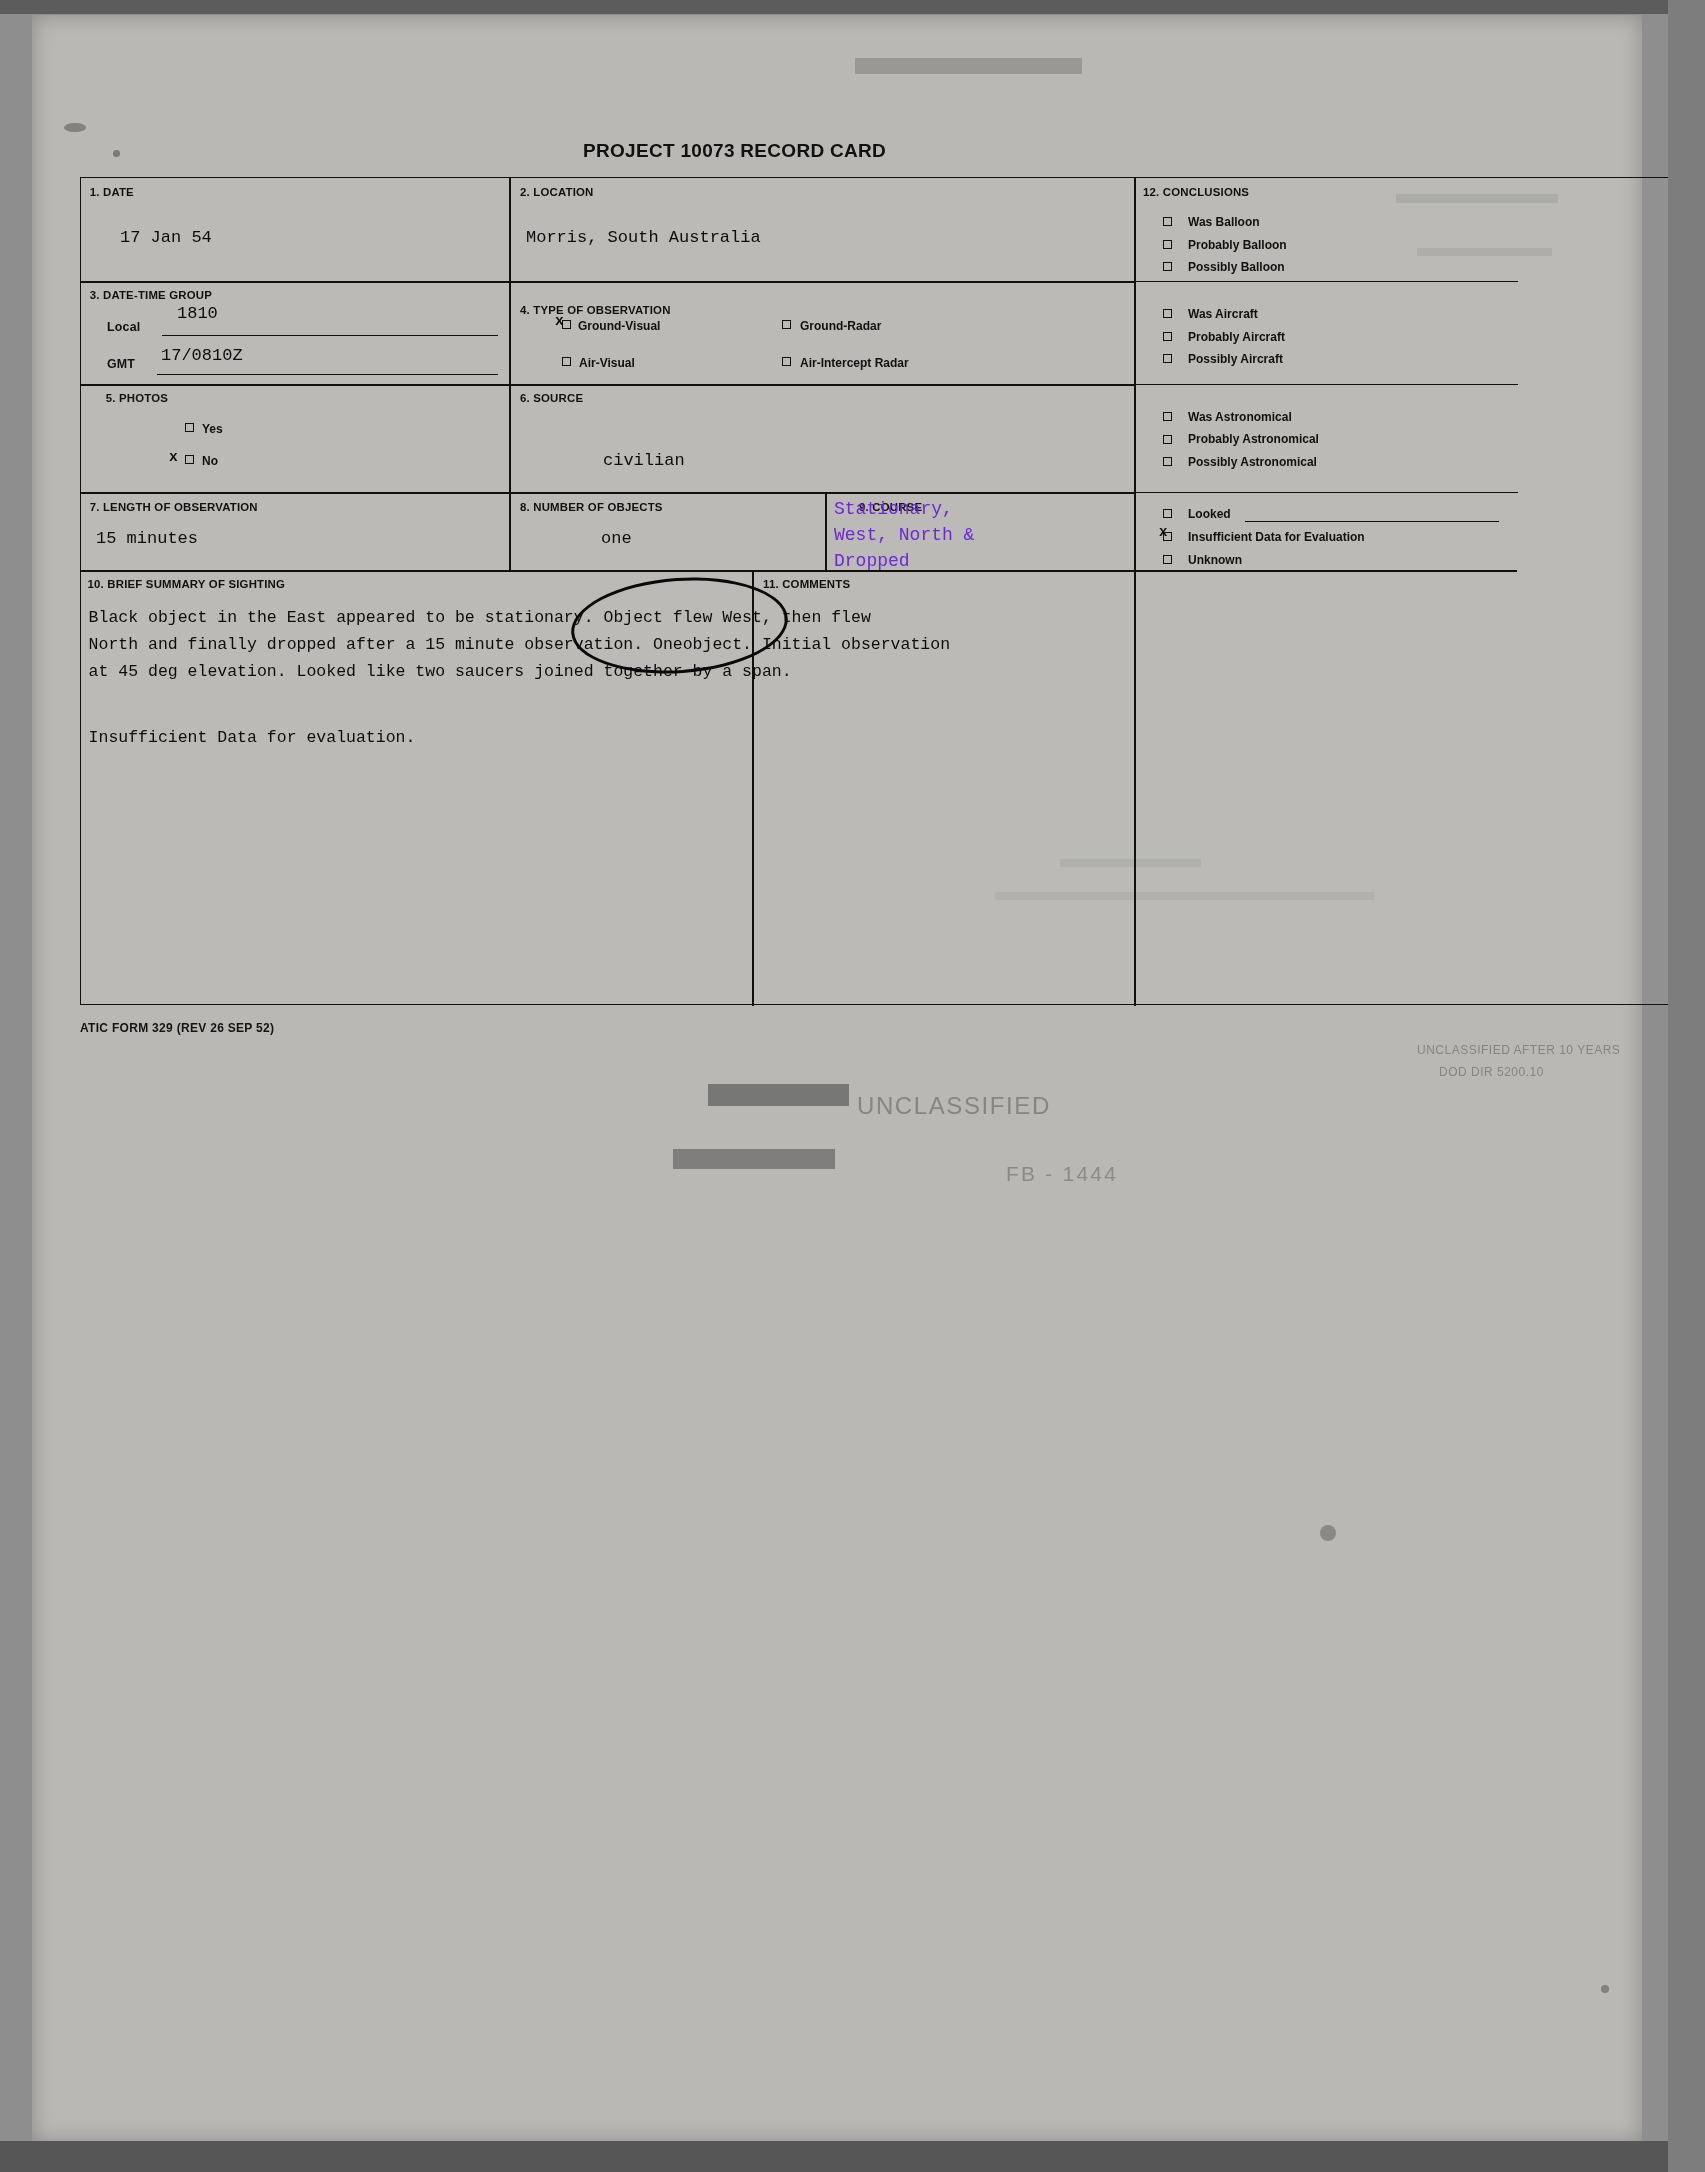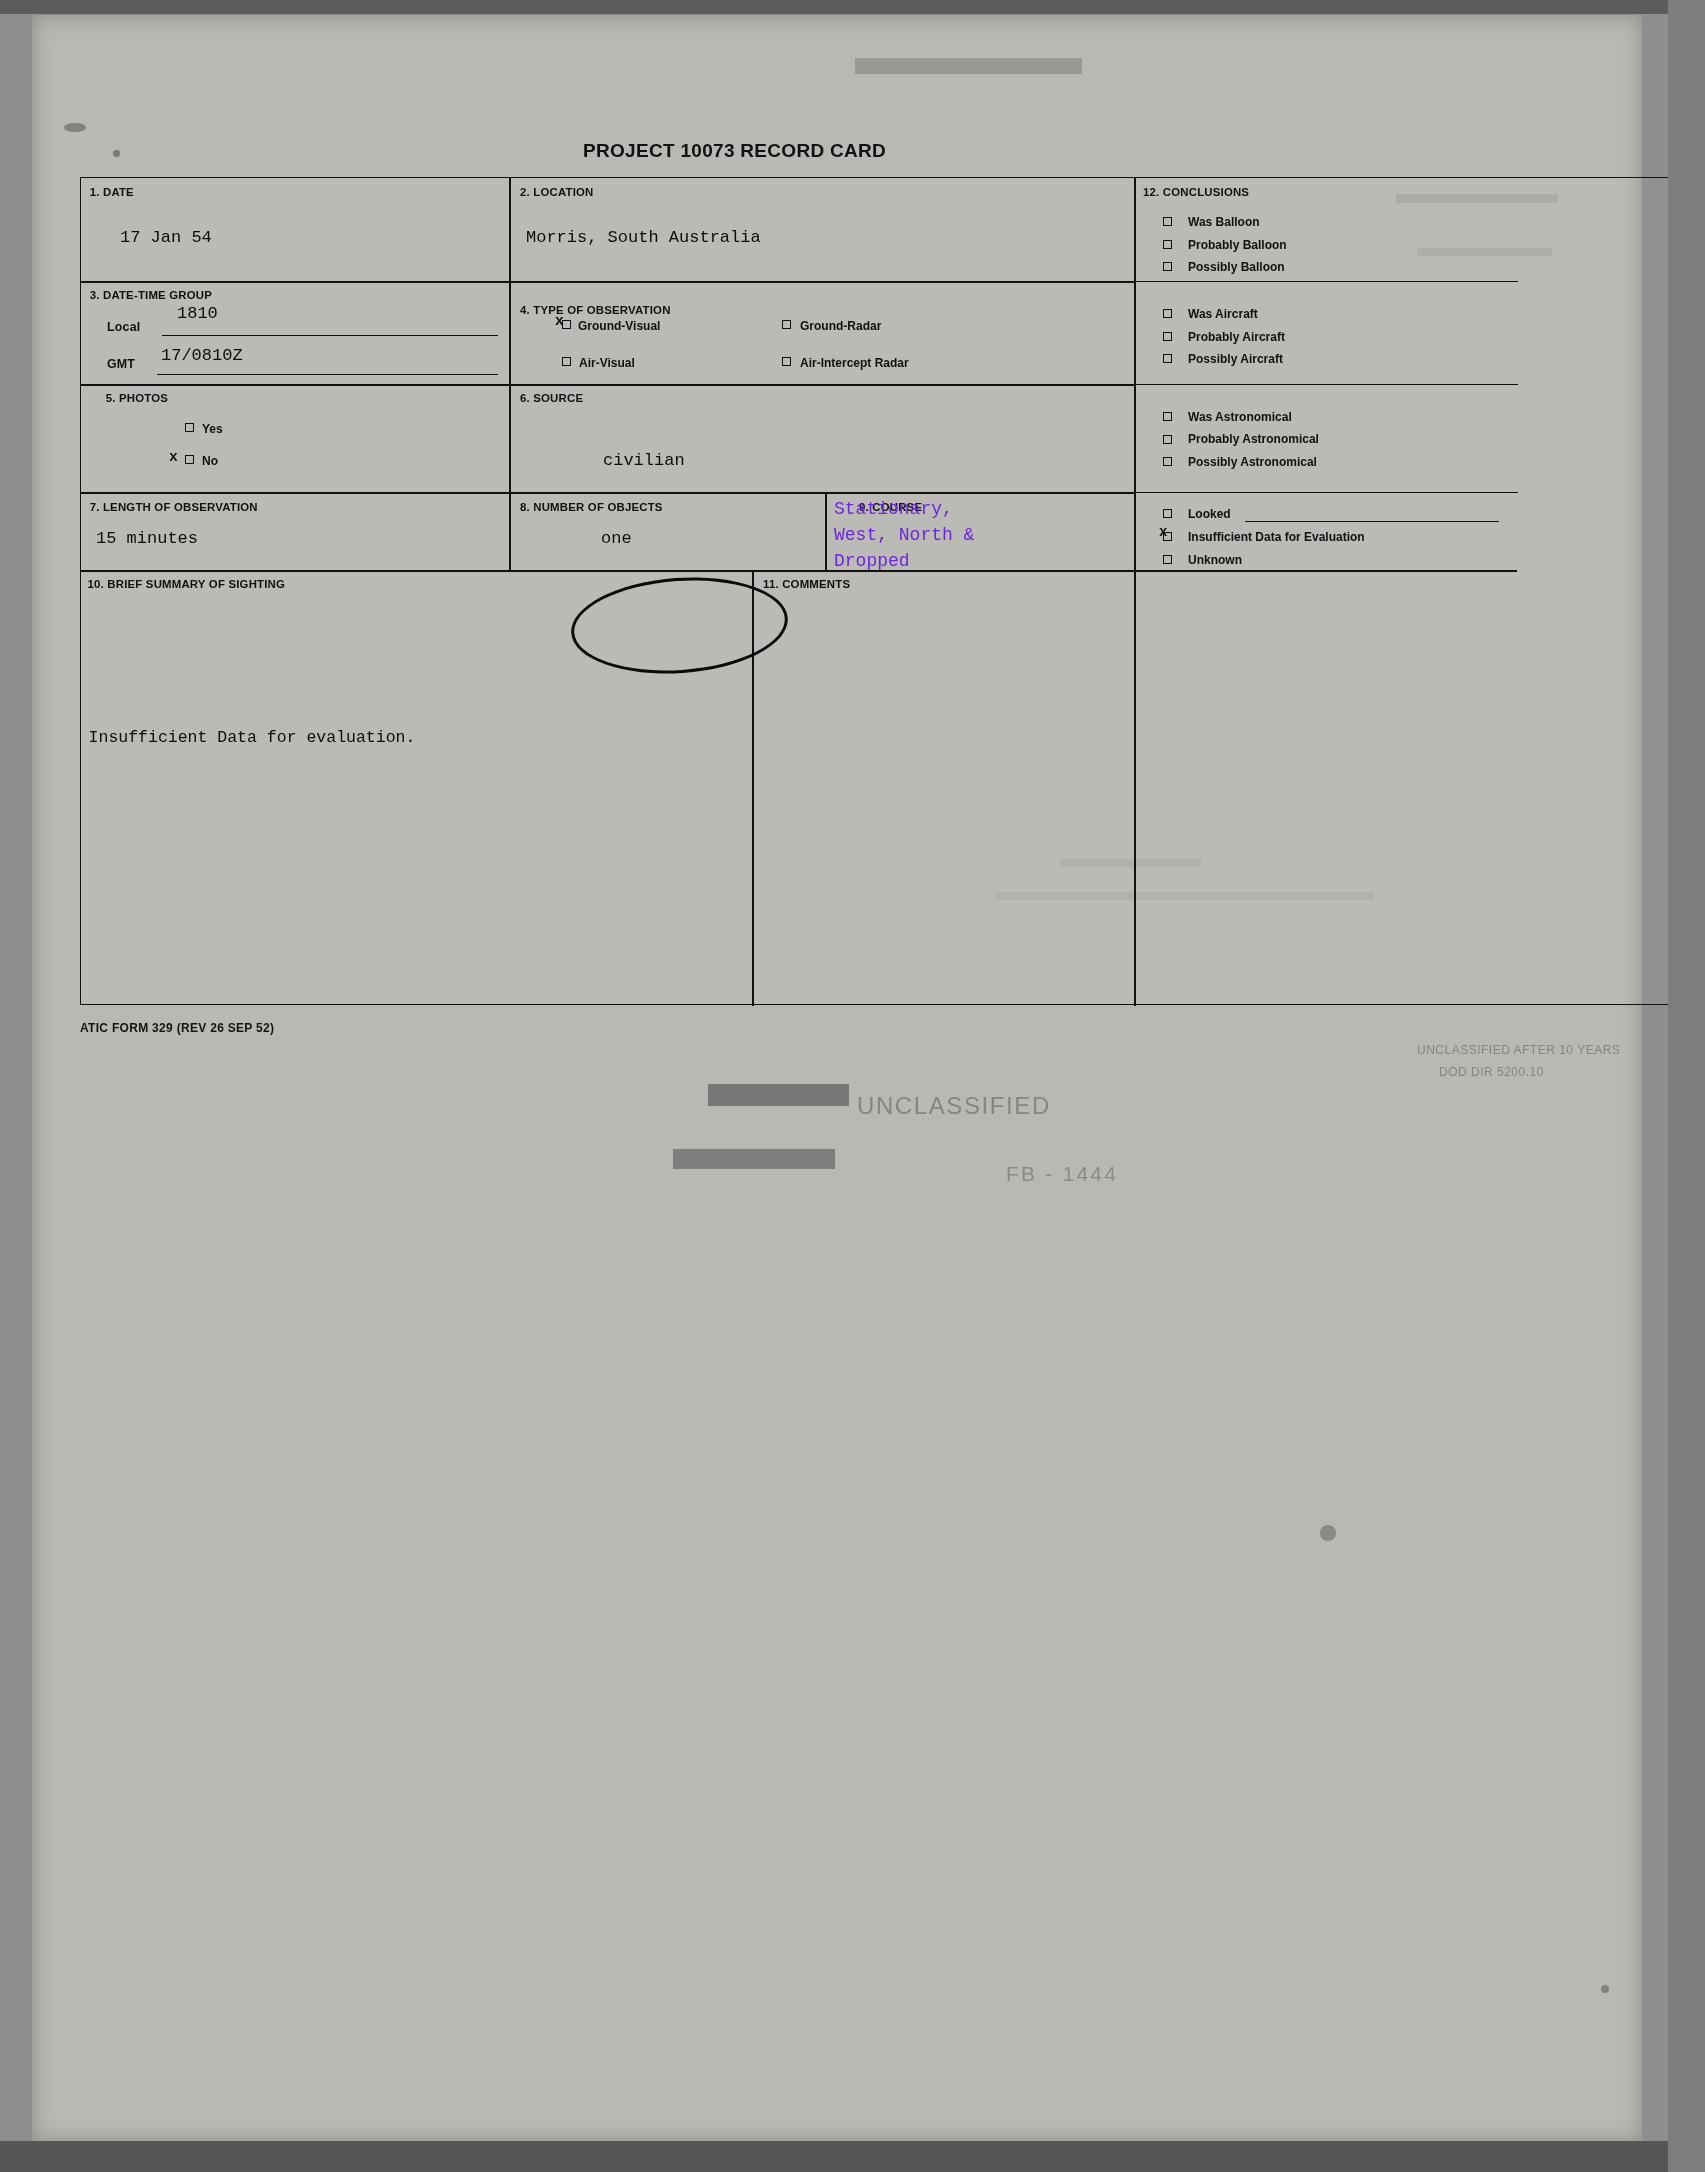--- a/index.html
+++ b/index.html
@@ -266,20 +266,23 @@
 
         <div class="lbl" style="left:439px; top:323px;">8.  NUMBER OF OBJECTS</div>
         <div class="val" style="left:520px; top:351px;">one</div>
 
         <div class="lbl" style="left:753px; top:323px;margin-left:25px;">9.  COURSE</div>
         <div class="val-sm" style="left:753px; top:318px; line-height:26px; white-space:pre;">Stationary,
 West, North &amp;
 Dropped</div>
 
         <div class="lbl" style="left:6.5px; top:400px;">10.  BRIEF SUMMARY OF SIGHTING</div>
+        <div class="summary" style="left:7.6px; top:426px;">Black object in the East appeared to be stationary. Object flew West, then flew
+North and finally dropped after a 15 minute observation. Oneobject. Initial observation
+at 45 deg elevation. Looked like two saucers joined together by a span.</div>
         <div class="summary" style="left:7.6px; top:546px;">Insufficient Data for evaluation.</div>
 
         <div class="lbl" style="left:682px; top:400px;">11.  COMMENTS</div>
         <div class="summary" style="left:683px; top:428px;"></div>
 
         <div class="lbl" style="left:1062px; top:7.6px;">12.  CONCLUSIONS</div>
 
         <div class="box" style="left:1082px; top:39px;"></div>
         <div class="optlbl" style="left:1107px; top:37px;">Was Balloon</div>
         <div class="box" style="left:1082px; top:62px;"></div>

